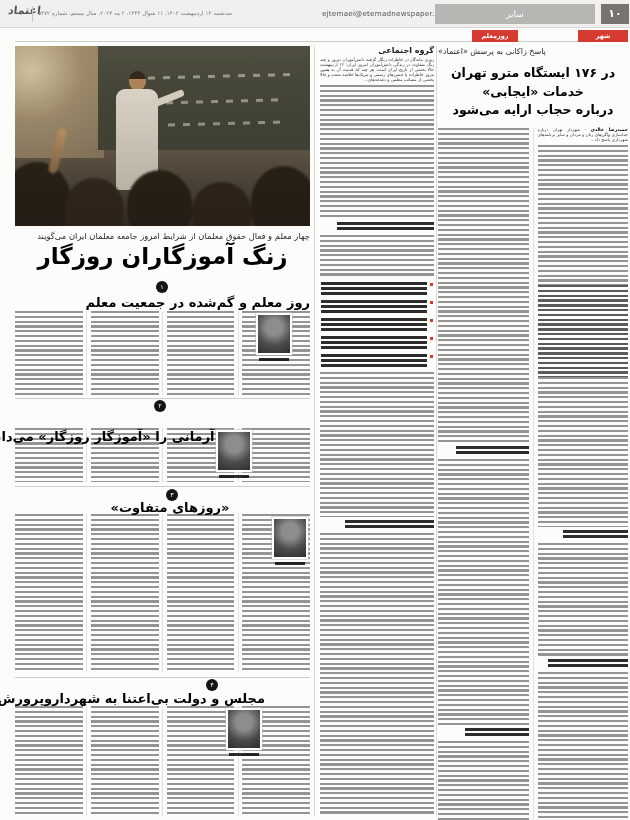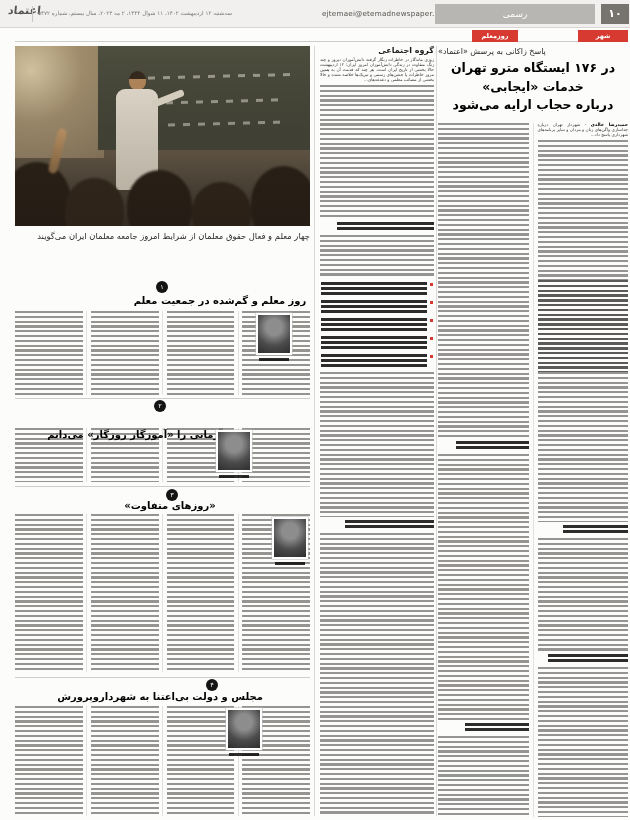--- a/index.html
+++ b/index.html
@@ -34,21 +34,21 @@
   .gk-dense{background-image:repeating-linear-gradient(to bottom,rgba(30,28,26,.72) 0,rgba(30,28,26,.72) 2.4px,transparent 2.4px,transparent 4.8px)}
   .gk-bold{background-image:repeating-linear-gradient(to bottom,rgba(18,16,14,.88) 0,rgba(18,16,14,.88) 2.6px,transparent 2.6px,transparent 5px)}
   .subbar{height:9px;margin:3px 0 4px}
   .colset{position:absolute;display:flex;gap:8px}
   .colset .col{flex:1;position:relative}
   .colset .col + .col::after{content:"";position:absolute;right:-4.5px;top:0;bottom:0;width:1px;background:#e3e1dd}
 
   
   .city{position:absolute;left:438px;top:46px;width:190px;bottom:4px}
   .city .kick{font-size:8px;line-height:1.6;text-align:left;color:#2b2a28}
-  .city .hl{font-size:12.5px;font-weight:bold;line-height:1.5;text-align:center;color:#000}
+  .city .hl{font-size:12.5px;font-weight:bold;line-height:1.5;text-align:center;margin-top:5px;color:#000}
   .city .cols{display:flex;gap:9px;margin-top:8px;height:694px}
   .city .cc{flex:1;position:relative;display:flex;flex-direction:column}
   .city .cc + .cc::after{content:"";position:absolute;right:-5px;top:0;bottom:0;width:1px;background:#e3e1dd}
   .bylinep{font-size:4.3px;line-height:4.9px;text-align:justify;color:#3a3835;margin-bottom:2px}
   .bylinep b{color:#000;font-size:4.5px}
   .fill{flex:1}
 
   
   .midcol{position:absolute;left:320px;top:46px;width:114px;bottom:4px;display:flex;flex-direction:column}
   .grplabel{font-size:8px;font-weight:bold;margin-bottom:3px}
@@ -76,21 +76,21 @@
   .s3{left:38%;width:22%;height:70px}
   .s4{left:60%;width:20%;height:58px;background:#281f18}
   .s5{left:80%;width:22%;height:74px}
   .armup{position:absolute;left:13%;bottom:52px;width:9px;height:46px;border-radius:5px;background:linear-gradient(180deg,#caa071,#8a6a48);transform:rotate(14deg)}
   .tint{position:absolute;inset:0;background:linear-gradient(180deg,rgba(130,95,40,.14),rgba(55,38,20,.22))}
 
   .fkick{position:absolute;left:15px;top:231px;width:295px;font-size:8.4px;color:#2b2a28}
   .fhl{position:absolute;left:15px;top:243px;width:295px;text-align:center;font-size:23px;font-weight:bold;color:#000;letter-spacing:-.5px}
   .badge{position:absolute;width:12px;height:12px;border-radius:50%;background:#141414;color:#fff;font-size:6.5px;text-align:center;line-height:12.5px;z-index:3}
   .bd1{left:156px;top:281px}.bd2{left:154px;top:400px}.bd3{left:166px;top:489px}.bd4{left:206px;top:679px}
-  .shead{position:absolute;text-align:center;font-size:10px;font-weight:bold;color:#000;z-index:2;white-space:nowrap}
+  .shead{position:absolute;text-align:center;font-size:13px;font-weight:bold;color:#000;z-index:2;white-space:nowrap}
   .sh1{left:130px;top:295px;width:180px}
   .sh2{left:60px;top:429px;width:190px}
   .sh3{left:95px;top:500px;width:150px}
   .sh4{left:55px;top:691px;width:210px}
   .hrule{position:absolute;left:15px;width:295px;height:1px;background:#cfcdc9}
   .hr1{top:398px}.hr2{top:486px}.hr3{top:677px}
   .cs1{left:15px;top:311px;width:295px;height:84px}
   .cs2{left:15px;top:428px;width:295px;height:54px}
   .cs3{left:15px;top:514px;width:295px;height:158px}
   .cs4{left:15px;top:706px;width:295px;height:110px}
@@ -103,21 +103,21 @@
 </head>
 <body>
 
 <div class="page">
 
   <div class="hdr">
     <div class="logo">اعتماد</div>
     <div class="hdr-sep"></div>
     <div class="dateline">سه‌شنبه ۱۲ اردیبهشت ۱۴۰۲، ۱۱ شوال ۱۴۴۴، ۲ مه ۲۰۲۳، سال بیستم، شماره ۵۴۷۲</div>
     <div class="email">ejtemaei@etemadnewspaper.ir</div>
-    <div class="secbox">رسمی</div>
+    <div class="secbox">سایر</div>
     <div class="pagenum">۱۰</div>
   </div>
 
   <div class="toprule"></div>
   <div class="tag tag-city">شهر</div>
   <div class="tag tag-teachers">روزمعلم</div>
 
   <div class="vline v1"></div>
   <div class="vline v2"></div>
 
@@ -199,20 +199,21 @@
       <div class="sh s2"></div>
       <div class="sh s3"></div>
       <div class="sh s4"></div>
       <div class="sh s5"></div>
       <div class="armup"></div>
     </div>
     <div class="tint"></div>
   </div>
 
   <div class="fkick">چهار معلم و فعال حقوق معلمان از شرایط امروز جامعه معلمان ایران می‌گویند</div>
+  <div class="fhl">زنگ آموزگاران روزگار</div>
 
   <div class="badge bd1">۱</div>
   <div class="shead sh1">روز معلم و گم‌شده در جمعیت معلم</div>
   <div class="hrule hr1"></div>
   <div class="badge bd2">۲</div>
   <div class="shead sh2">معلم آرمانی را «آموزگار روزگار» می‌دانم</div>
   <div class="hrule hr2"></div>
   <div class="badge bd3">۳</div>
   <div class="shead sh3">«روزهای متفاوت»</div>
   <div class="hrule hr3"></div>

